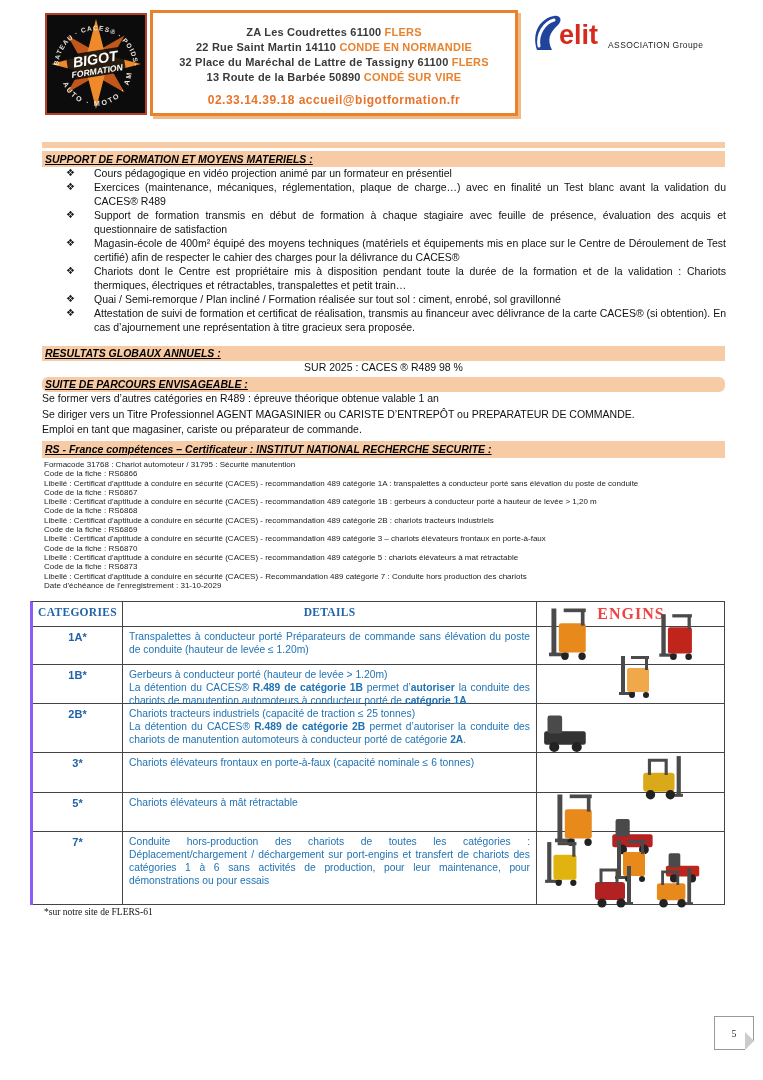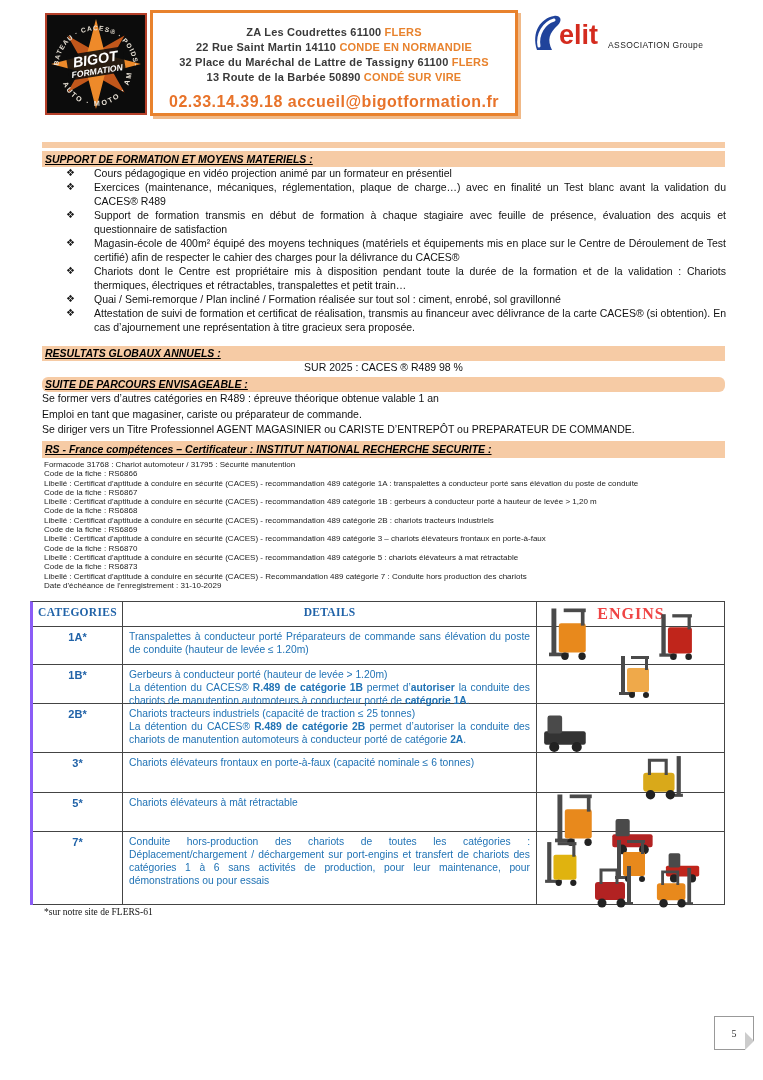--- a/index.html
+++ b/index.html
@@ -5,21 +5,21 @@
   html,body{margin:0;padding:0;background:#ffffff;}
   .page{position:relative;width:763px;height:1080px;background:#ffffff;overflow:hidden;
         font-family:"Liberation Sans",sans-serif;color:#1a1a1a;}
   
   .bigot-logo{position:absolute;left:45px;top:12px;width:102px;height:104px;}
   .addr-box{position:absolute;left:150px;top:10px;width:368px;height:106px;background:#fff;
             border:3px solid #E8822D;box-shadow:3px 3px 0 #f0b988;box-sizing:border-box;
             text-align:center;padding-top:12px;}
   .addr-line{font-size:11px;font-weight:600;color:#3a3a3a;line-height:15px;letter-spacing:.2px;}
   .addr-line .hl{color:#E8822D;font-weight:700;}
-  .contact-line{margin-top:8px;font-size:16px;font-weight:700;color:#E8732A;letter-spacing:.5px;}
+  .contact-line{margin-top:8px;font-size:12px;font-weight:700;color:#E8732A;letter-spacing:.5px;}
   .elit-logo{position:absolute;left:527px;top:12px;width:84px;height:46px;}
   .assoc-label{position:absolute;left:608px;top:40px;font-size:8.5px;color:#222;letter-spacing:.4px;}
   
   .strip{position:absolute;left:42px;width:683px;height:6px;background:#F6CBA5;}
   .secbar{position:absolute;left:42px;width:683px;height:16px;background:#F6CBA5;
           font-size:10.5px;font-weight:700;font-style:italic;text-decoration:underline;
           line-height:16px;padding-left:3px;box-sizing:border-box;color:#000;}
   
   .bullets{position:absolute;left:62px;top:166px;width:664px;}
   .bullet{display:flex;align-items:flex-start;}
@@ -158,22 +158,22 @@
         <span class="btext">Attestation de suivi de formation et certificat de réalisation, transmis au financeur avec délivrance de la carte CACES® (si obtention). En cas d’ajournement une représentation à titre gracieux sera proposée.</span>
       </div>
     </div>
 
   <div class="secbar" style="top:346px;height:15px;line-height:15px;">RESULTATS GLOBAUX ANNUELS :</div>
   <div class="centerline">SUR 2025 : CACES ® R489 98 %</div>
 
   <div class="secbar" style="top:377px;height:15px;line-height:15px;border-radius:6px;">SUITE DE PARCOURS ENVISAGEABLE :</div>
   <div class="suite-lines">
       <div>Se former vers d’autres catégories en R489 : épreuve théorique obtenue valable 1 an</div>
+      <div>Se diriger vers un Titre Professionnel AGENT MAGASINIER ou CARISTE D’ENTREPÔT ou PREPARATEUR DE COMMANDE.</div>
       <div>Emploi en tant que magasiner, cariste ou préparateur de commande.</div>
-      <div>Se diriger vers un Titre Professionnel AGENT MAGASINIER ou CARISTE D’ENTREPÔT ou PREPARATEUR DE COMMANDE.</div>
     </div>
 
   <div class="secbar" style="top:441px;height:17px;line-height:17px;">RS  - France compétences – Certificateur : INSTITUT NATIONAL RECHERCHE SECURITE :</div>
   <div class="rs-lines">
       <div>Formacode 31768 : Chariot automoteur / 31795 : Sécurité manutention</div>
       <div>Code de la fiche : RS6866</div>
       <div>Libellé : Certificat d'aptitude à conduire en sécurité (CACES) - recommandation 489 catégorie 1A : transpalettes à conducteur porté sans élévation du poste de conduite</div>
       <div>Code de la fiche : RS6867</div>
       <div>Libellé : Certificat d'aptitude à conduire en sécurité (CACES) - recommandation 489 catégorie 1B : gerbeurs à conducteur porté à hauteur de levée &gt; 1,20 m</div>
       <div>Code de la fiche : RS6868</div>

